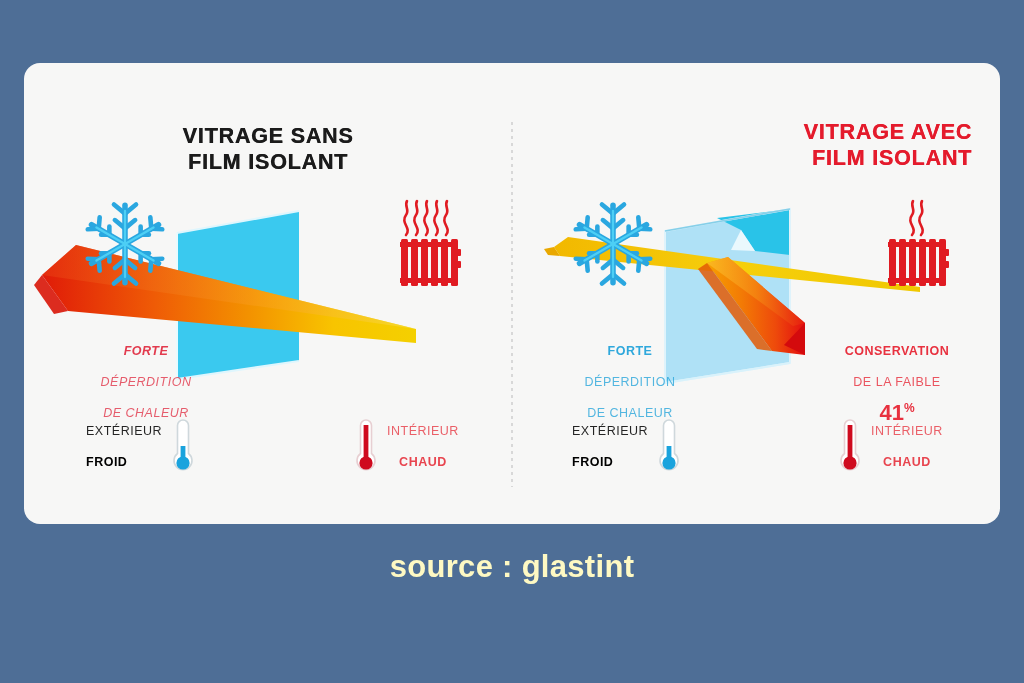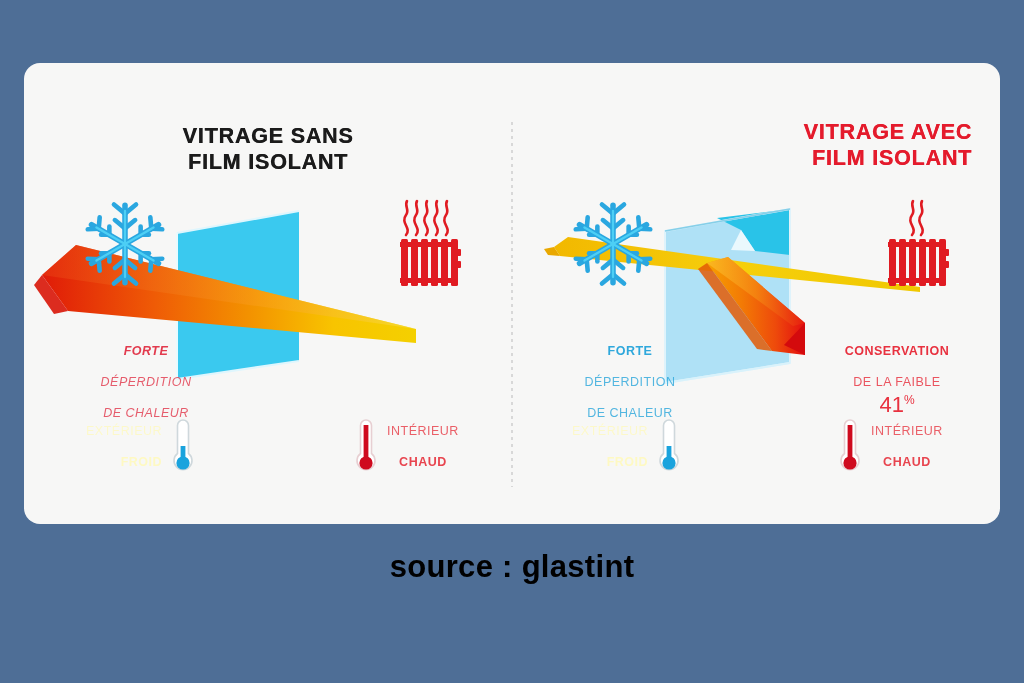--- a/index.html
+++ b/index.html
@@ -85,49 +85,49 @@
   }
   #cap-loss-right {
     left: 38px; top: 265px; width: 160px;
     text-align: center; color: #2fa8dc;
   }
   #cap-keep-right {
     right: 8px; top: 265px; width: 190px;
     text-align: center; color: #e8313f;
   }
   #cap-keep-pct {
-    font-size: 22px; font-weight: 400; color: #e8313f;
-    display: block; margin-top: 3px; letter-spacing: 0;
+    font-size: 22px; font-weight: 700; color: #e8313f;
+    display: block; margin-top: 11px; letter-spacing: 0;
   }
   #cap-keep-pct .sup { font-size: 12px; vertical-align: super; }
 
   
   .thermo-row { position: absolute; display: flex; align-items: center; gap: 9px; }
   .thermo-label {
     font-size: 12.5px; line-height: 15.5px; letter-spacing: 0.5px;
     white-space: pre-line;
   }
   .thermo-label .l1 { font-weight: 400; opacity: 0.85; display: block; }
   .thermo-label .l2 { font-weight: 700; display: block; }
 
   #thermo-ext-left  { left: 62px;  top: 345px; }
   #thermo-int-left  { left: 330px; top: 345px; }
   #thermo-ext-right { left: 60px;  top: 345px; }
   #thermo-int-right { left: 326px; top: 345px; }
 
-  .cold .thermo-label { color: #fef9c3; text-align: right; }
+  .cold .thermo-label { color: #000000; text-align: left; }
   .hot  .thermo-label { color: #e8454f; text-align: center; }
   .cold { flex-direction: row; }
 
   
   #source {
     position: absolute;
     left: 0; top: 549px; width: 1024px;
     text-align: center;
-    color: #000000;
+    color: #fef9c3;
     font-size: 31px;
     font-weight: 700;
     letter-spacing: 0.3px;
   }
 </style>
 </head>
 <body>
 
 <div id="card"></div>
 

